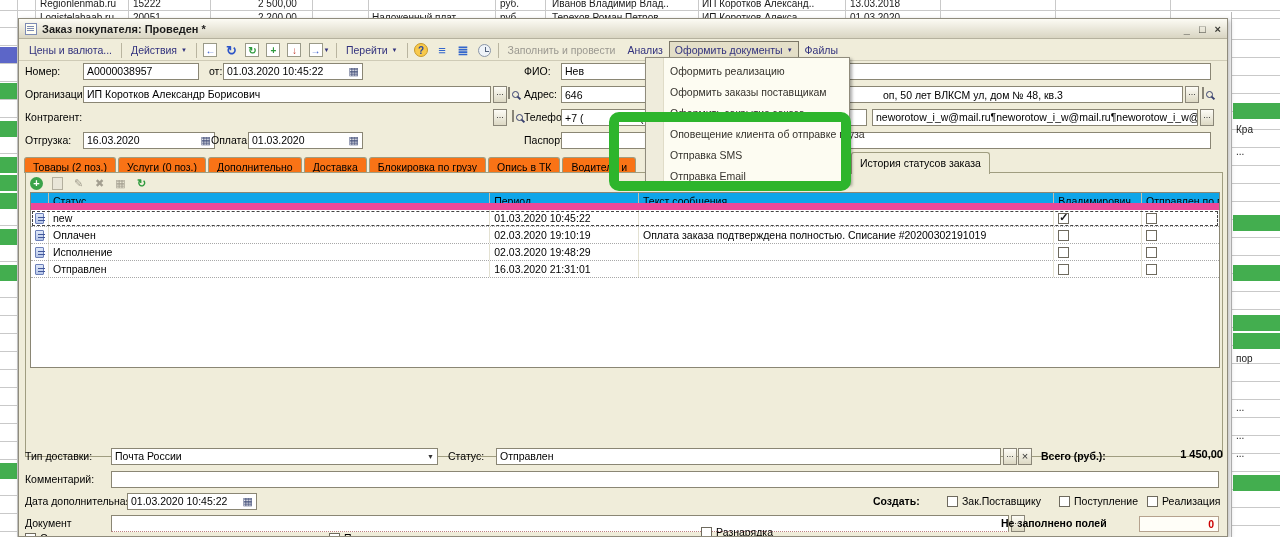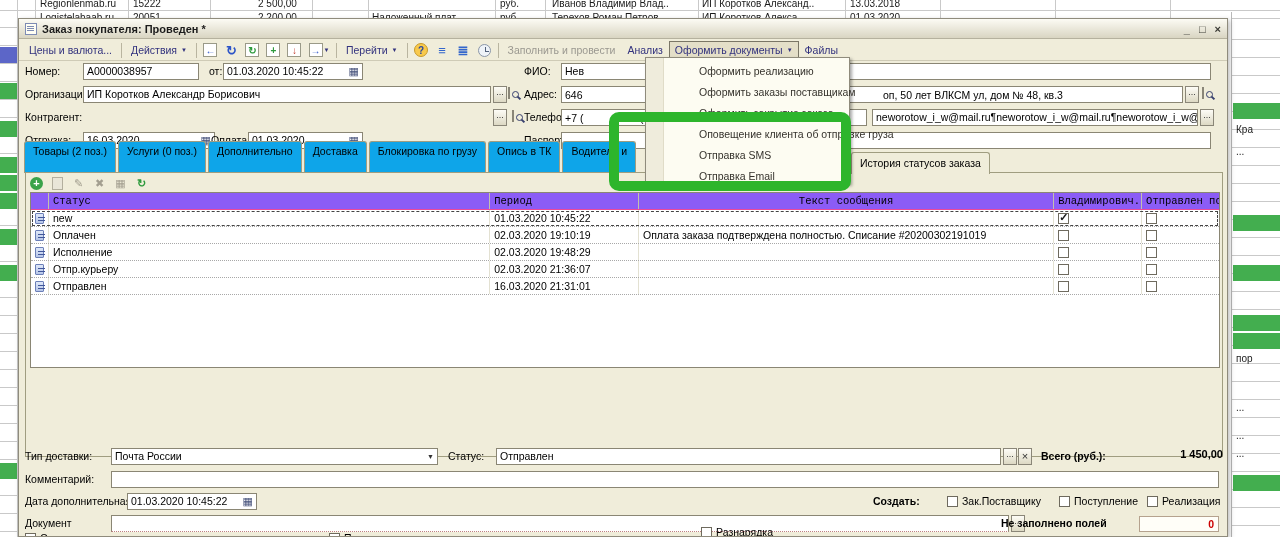--- a/index.html
+++ b/index.html
@@ -58,52 +58,52 @@
   .sbtn { position:absolute; width:14px; height:17px; background:linear-gradient(#fdfcf6,#ddd9c4); border:1px solid #8a8678; font-size:9px; line-height:14px; text-align:center; color:#333; }
   .btn-ellipsis::after { content:"..."; position:relative; top:-2px; }
   .btn-clear::after { content:"×"; font-size:11px; }
   .btn-mag { position:relative; }
   .btn-mag::before { content:""; position:absolute; left:3px; top:3px; width:5px; height:5px; border:1.5px solid #38406e; border-radius:50%; }
   .btn-mag::after { content:""; position:absolute; left:8px; top:9px; width:4px; height:2px; background:#38406e; transform:rotate(45deg); }
   .cal { margin-left:auto; color:#44507a; font-size:11px; padding-left:2px; }
 
   
   .tabs { position:absolute; left:5px; top:133px; height:21px; display:flex; align-items:flex-end; gap:2px; }
-  .tab { background:#0ea5e9; border:1px solid #a09d80; border-bottom:none; border-radius:3px 3px 0 0;
-         padding:3px 8px 3px 8px; height:32px; white-space:nowrap; color:#000; }
+  .tab { background:#f97316; border:1px solid #a09d80; border-bottom:none; border-radius:3px 3px 0 0;
+         padding:3px 8px 3px 8px; height:16px; white-space:nowrap; color:#000; }
   .tab.active { position:absolute; left:827px; top:0px; background:#f0edda; height:22px; z-index:5; padding-top:4px; }
   .tabpanel { position:absolute; left:6px; top:153px; width:1198px; height:285px; border:1px solid #a09d80; }
   .ttb { position:absolute; left:3px; top:1px; height:18px; display:flex; align-items:center; gap:6px; }
   .ttb .ticon { width:15px; height:15px; display:flex; align-items:center; justify-content:center; font-size:11px; }
   .ico-add { width:13px; height:13px; border-radius:50%; background:#3aa34a; color:#fff; font-weight:bold; font-size:11px; line-height:12px; text-align:center; }
   .gray { color:#a39f90; }
   .ico-copydoc { width:11px; height:13px; background:#e9e6d8; border:1px solid #b3af9e; }
 
   
   .sTable { position:absolute; left:4px; top:19px; width:1190px; height:176px; background:#fff; border:1px solid #8a8674; }
-  .thead { display:flex; height:17px; background:#8b5cf6; border-bottom:1px solid #ec4899;font-family:Liberation Mono, monospace; }
+  .thead { display:flex; height:17px; background:#0ea5e9; border-bottom:7px solid #ec4899; }
   .thead .c { border-right:1px solid #c3c0ad; padding:2px 4px; white-space:nowrap; overflow:hidden; color:#000; }
   .trow { display:flex; height:17px; border-bottom:1px dotted #a8a8a8; position:relative; }
   .trow .c { border-right:1px solid #e3e1d2; padding:1px 4px; white-space:nowrap; overflow:hidden; display:flex; align-items:center; }
   .trow.selected { outline:1px dashed #444; outline-offset:-2px; }
-  .c0 { width:18px; } .c1 { width:442px; } .c2 { width:149px; } .c3 { width:416px;text-align:center; } .c4 { width:88px; } .c5 { width:77px; border-right:none !important; }
+  .c0 { width:18px; } .c1 { width:442px; } .c2 { width:149px; } .c3 { width:416px; } .c4 { width:88px; } .c5 { width:77px; border-right:none !important; }
   .rec-icon { width:13px; height:11px; background:linear-gradient(#dfe8f8,#b7c6e8); border:1px solid #6b7fb8; border-radius:1px; position:relative; }
   .rec-icon::after { content:""; position:absolute; left:2px; top:3px; width:7px; height:1px; background:#41579a; box-shadow:0 3px 0 #41579a; }
   .cb { width:11px; height:11px; background:#fff; border:1px solid #6e6a5e; display:inline-block; position:relative; flex:none; }
   .cb.checked::after { content:"✓"; position:absolute; left:0px; top:-3px; font-size:11px; font-weight:bold; color:#1a1a1a; }
   .bold { font-weight:bold; }
   .total { position:absolute; font-weight:bold; font-size:11px; text-align:right; }
   .redbox { position:absolute; height:16px; background:#fffef8; border:1px solid #b5a28e; color:#cc0000; font-weight:bold; text-align:right; padding:1px 4px; }
   .fcb { position:absolute; display:flex; align-items:center; gap:4px; white-space:nowrap; }
 
   
   #menu { position:absolute; left:645px; top:57px; width:205px; height:127px; background:#fdfcf2;
           border:1px solid #8f8b7c; box-shadow:2px 2px 3px rgba(0,0,0,.35); z-index:50; }
   #menu .gutter { position:absolute; left:0; top:0; bottom:0; width:18px; background:#efecdc; border-right:1px solid #e0dcc8; }
-  .mitem { position:absolute; left:24px; height:20px; line-height:20px; white-space:nowrap; color:#35322c;margin-left:29px; }
+  .mitem { position:absolute; left:24px; height:20px; line-height:20px; white-space:nowrap; color:#35322c; }
 
   
   #annot { position:absolute; left:609px; top:112px; width:242px; height:79px;
            border:10px solid #2db52c; border-radius:10px; z-index:60; }
 </style>
 </head>
 <body>
 
 <div id="bg">
 
@@ -361,34 +361,20 @@
             <span class="cb"></span>
           </span>
         <span class="c c5">
             <span class="cb"></span>
           </span>
       </div>
       <div class="trow">
         <span class="c c0">
             <span class="rec-icon"></span>
           </span>
-        <span class="c c1">Отпр.курьеру</span>
-        <span class="c c2">02.03.2020 21:36:07</span>
-        <span class="c c3"></span>
-        <span class="c c4">
-            <span class="cb"></span>
-          </span>
-        <span class="c c5">
-            <span class="cb"></span>
-          </span>
-      </div>
-      <div class="trow">
-        <span class="c c0">
-            <span class="rec-icon"></span>
-          </span>
         <span class="c c1">Отправлен</span>
         <span class="c c2">16.03.2020 21:31:01</span>
         <span class="c c3"></span>
         <span class="c c4">
             <span class="cb"></span>
           </span>
         <span class="c c5">
             <span class="cb"></span>
           </span>
       </div>

